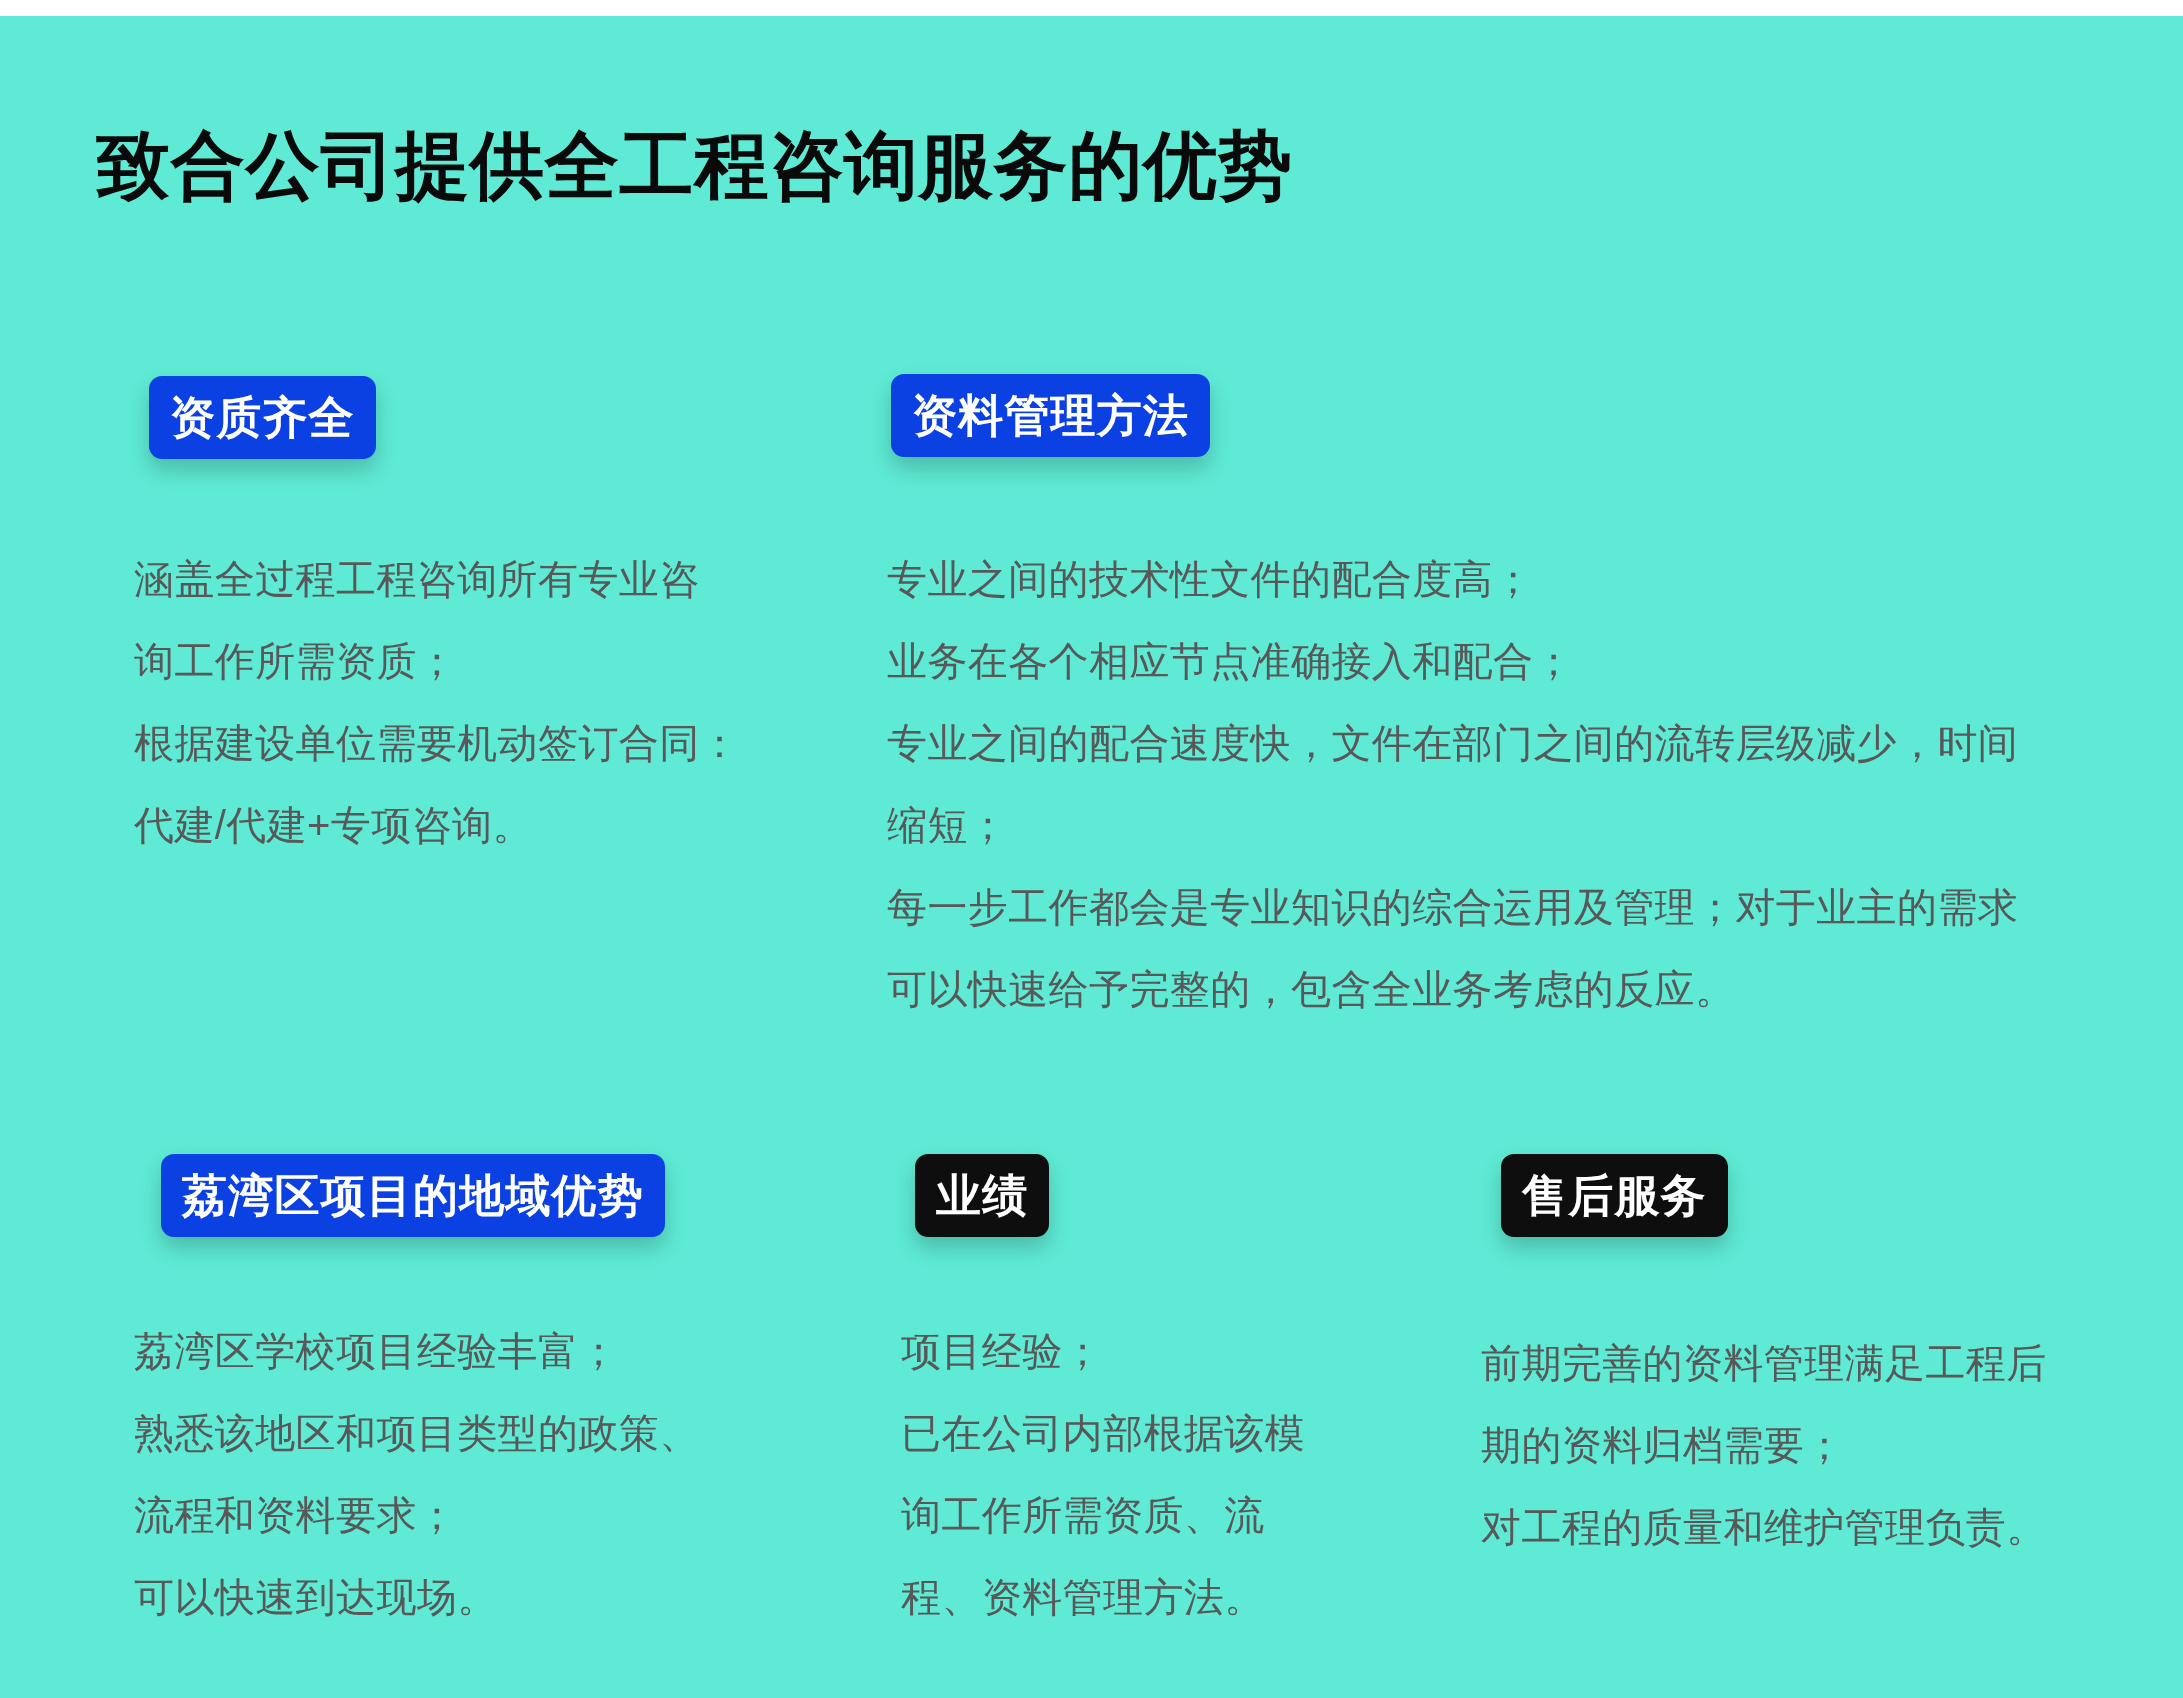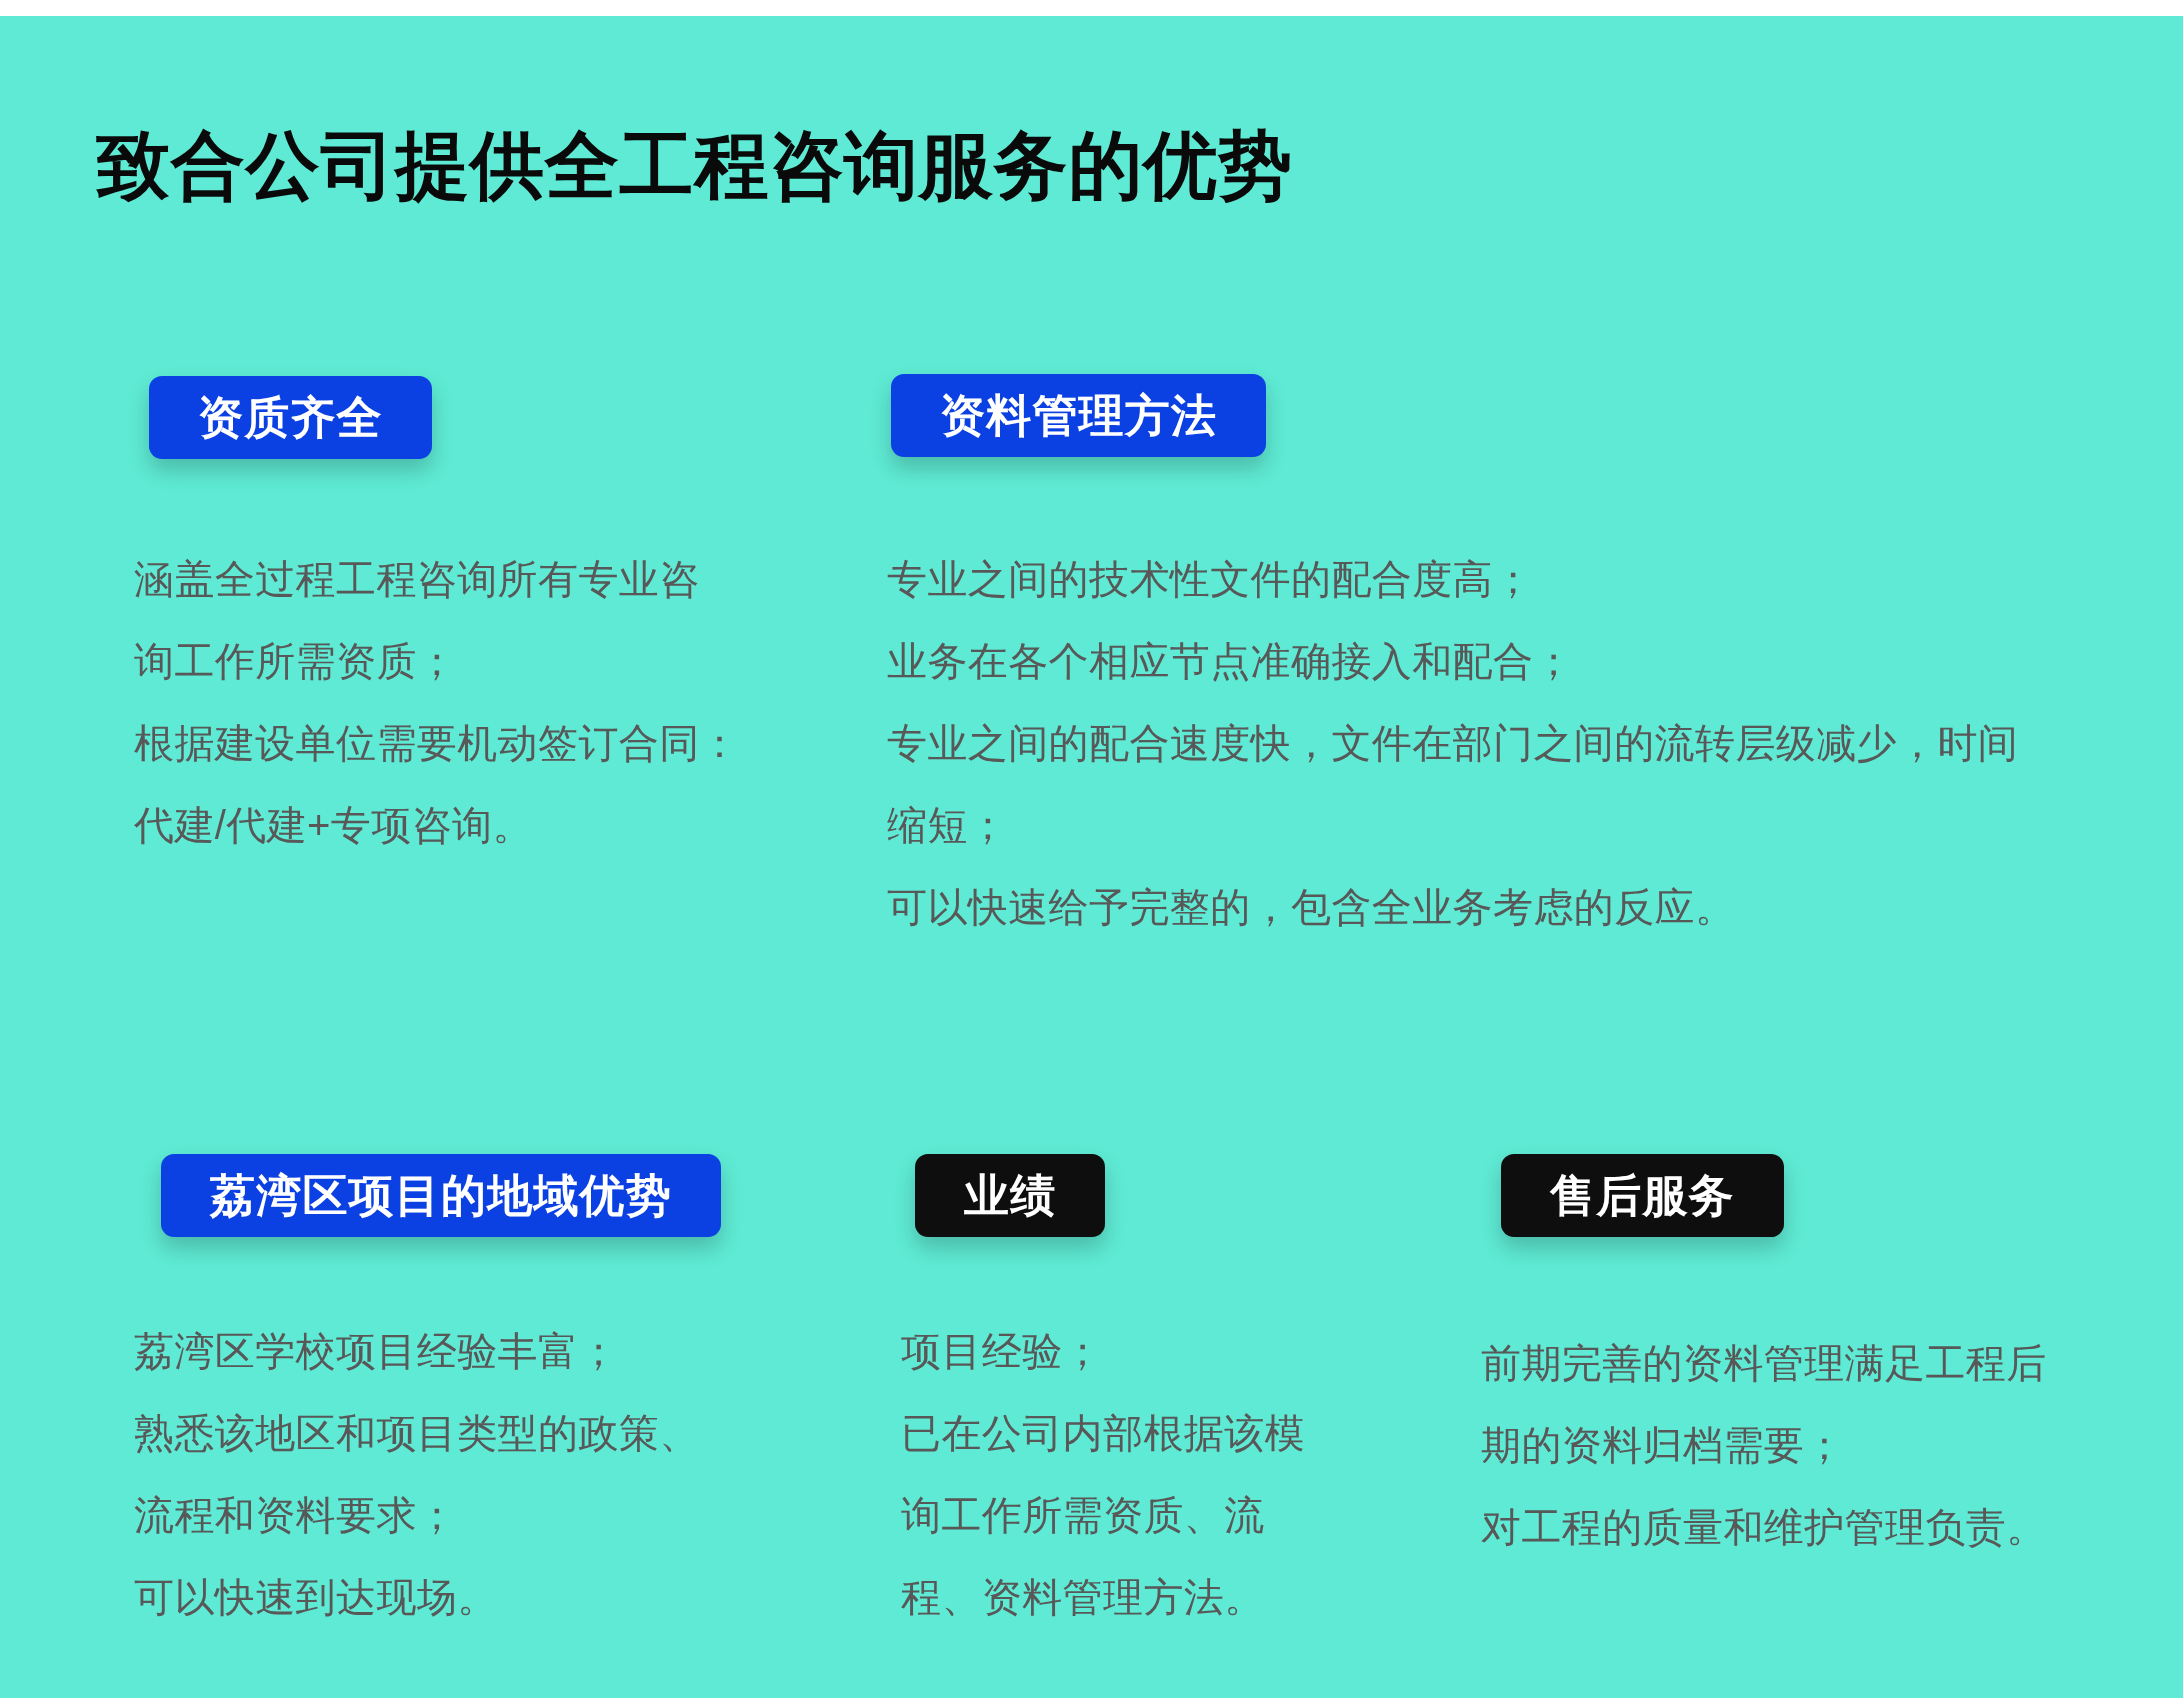--- a/index.html
+++ b/index.html
@@ -40,21 +40,21 @@
   }
 
   
   .badge {
     position: absolute;
     display: inline-flex;
     align-items: center;
     justify-content: center;
     box-sizing: border-box;
     height: 83px;
-    padding: 0 49px;
+    padding: 0 21px;
     border-radius: 13px;
     font-size: 45px;
     font-weight: 700;
     line-height: 1;
     color: #ffffff;
     letter-spacing: 1.2px;
     white-space: nowrap;
     box-shadow: 0 11.2px 21px rgba(0, 0, 0, 0.20);
   }
   .badge-blue  { background: #0b40e2; }
@@ -100,20 +100,21 @@
     <p>根据建设单位需要机动签订合同：</p>
     <p>代建/代建+专项咨询。</p>
   </div>
 
   <div class="badge badge-blue badge-pos-2">资料管理方法</div>
   <div class="body-block block-pos-2">
     <p>专业之间的技术性文件的配合度高；</p>
     <p>业务在各个相应节点准确接入和配合；</p>
     <p>专业之间的配合速度快，文件在部门之间的流转层级减少，时间</p>
     <p>缩短；</p>
+    <p>每一步工作都会是专业知识的综合运用及管理；对于业主的需求</p>
     <p>可以快速给予完整的，包含全业务考虑的反应。</p>
   </div>
 
   <div class="badge badge-blue badge-pos-3">荔湾区项目的地域优势</div>
   <div class="body-block block-pos-3">
     <p>荔湾区学校项目经验丰富；</p>
     <p>熟悉该地区和项目类型的政策、</p>
     <p>流程和资料要求；</p>
     <p>可以快速到达现场。</p>
   </div>

